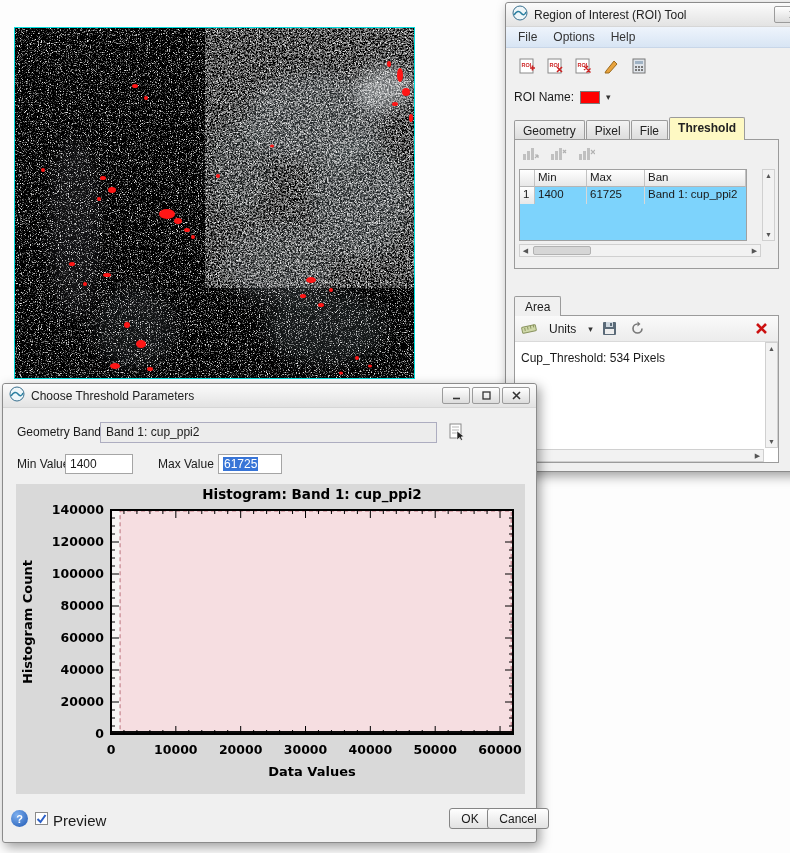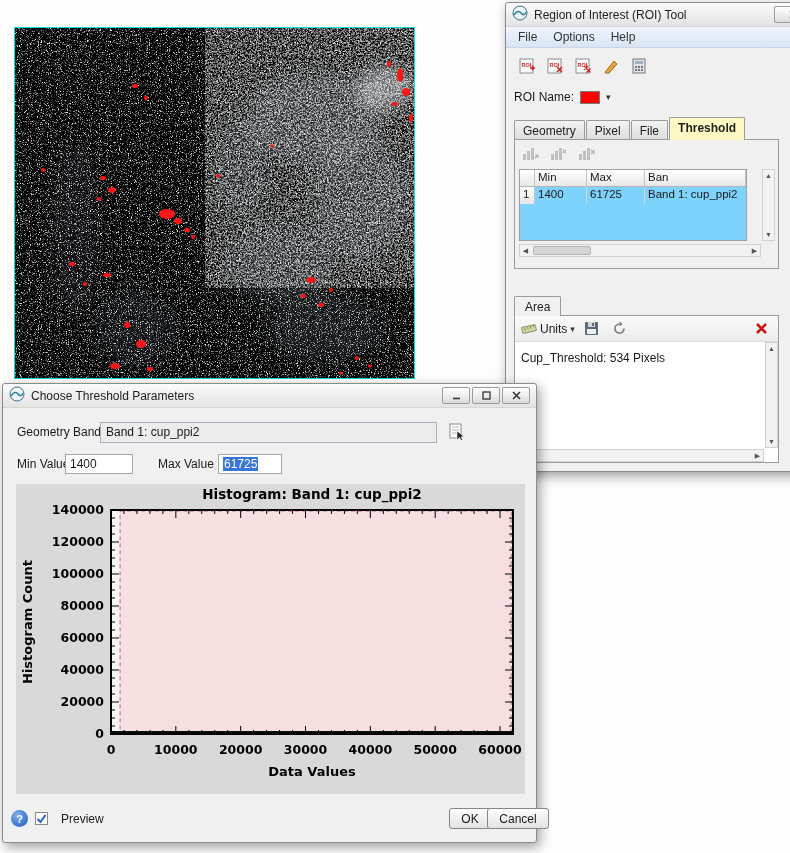--- a/index.html
+++ b/index.html
@@ -73,21 +73,21 @@
   .tab-hscroll { left:4px; top:104px; width:242px; }
 
   .area-tab { position:absolute; left:8px; top:293px; height:20px; padding:3px 10px 0 10px;
     font-size:12px; border:1px solid #9b9b9b; border-bottom:none; border-radius:2px 2px 0 0;
     background:#f0f0f0; z-index:3; }
   .area-panel { position:absolute; left:8px; top:312px; width:265px; height:148px;
     border:1px solid #9b9b9b; background:#fff; z-index:2; }
   .atoolbar { position:absolute; left:0; top:0; width:100%; height:26px;
     background:linear-gradient(#fafafa,#ececec); border-bottom:1px solid #dadada;
     display:flex; align-items:center; gap:6px; padding:0 6px; }
-  .units-group { display:flex; align-items:center; gap:3px; }
+  .units-group { display:flex; align-items:center; gap:12px; }
   .area-list { position:absolute; left:0; top:26px; right:14px; bottom:14px; background:#fff; }
   .area-entry { padding:9px 6px; font-size:12px; white-space:nowrap; }
   .area-vscroll { right:0; top:26px; bottom:14px; }
   .area-hscroll { left:0; bottom:0; right:14px; }
 
   
   .th-dialog { left:2px; top:383px; width:535px; height:460px; z-index:5; }
   .row1 { position:absolute; left:0; top:38px; width:100%; height:24px; }
   .lbl { position:absolute; font-size:12px; color:#1a1a1a; top:3px; }
   .bandfield { position:absolute; left:97px; top:0; width:337px; height:21px;
@@ -101,21 +101,21 @@
   .max-input { left:215px; width:64px; }
   .sel-text { background:#3875d7; color:#fff; padding:0 1px; }
   .chartpanel { position:absolute; left:13px; top:100px; width:509px; height:310px;
     background:#d9d9d9; }
   .bottomrow { position:absolute; left:0; top:424px; width:100%; height:24px; }
   .help-icon { position:absolute; left:8px; top:2px; width:17px; height:17px; border-radius:50%;
     background:radial-gradient(circle at 35% 30%, #7db0f0, #1e57b2); color:#fff;
     font-size:11px; font-weight:bold; display:flex; align-items:center; justify-content:center; }
   .checkbox { position:absolute; left:32px; top:4px; width:13px; height:13px; background:#fff;
     border:1px solid #8a8a8a; display:flex; align-items:center; justify-content:center; }
-  .preview-lbl { position:absolute; left:58px; top:4px; font-size:12px; }
+  .preview-lbl { position:absolute; left:50px; top:4px; font-size:15px; }
   .pushbtn { position:absolute; top:0; height:21px; border:1px solid #858585; border-radius:3px;
     background:linear-gradient(#fefefe,#e2e2e2); font-size:12px; text-align:center;
     padding-top:3px; }
   .ok-btn { left:446px; width:42px; }
   .cancel-btn { left:484px; width:62px; }
 </style>
 </head>
 <body>
 
 <div id="stage">

